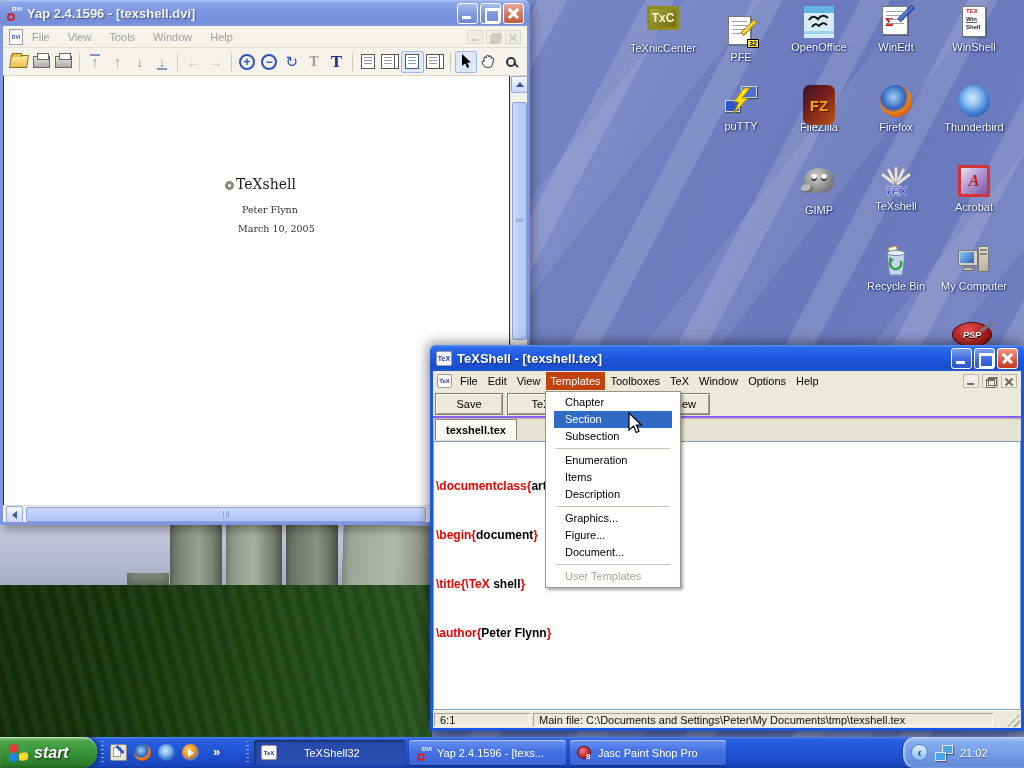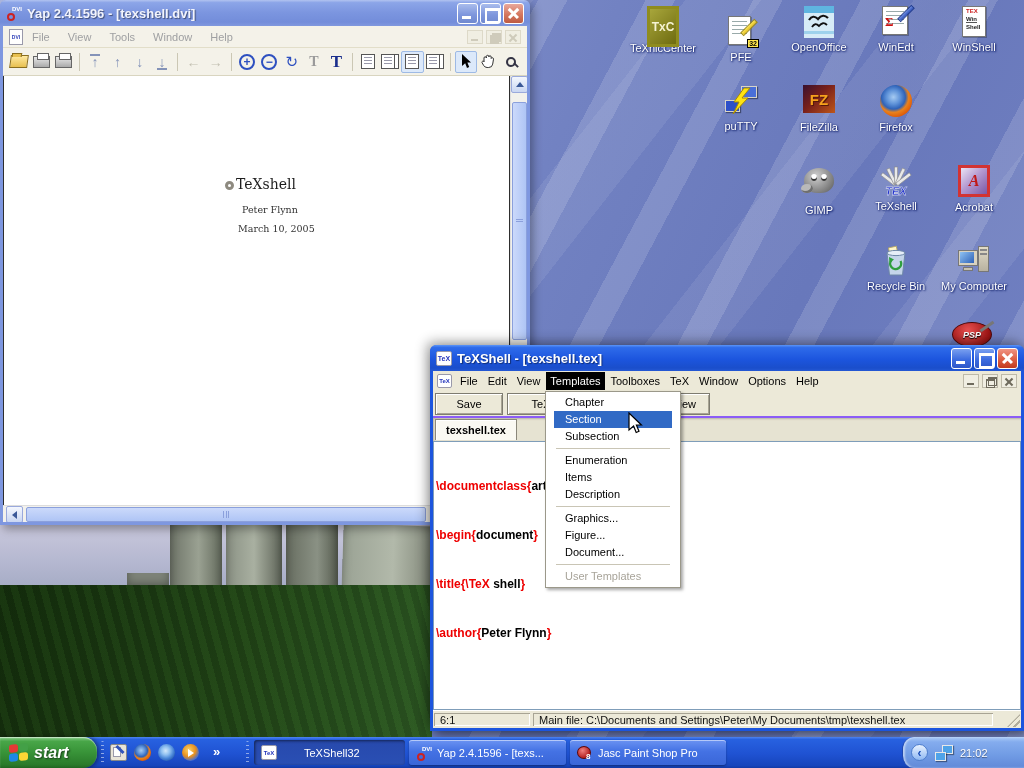--- a/index.html
+++ b/index.html
@@ -19,34 +19,34 @@
   .sh-grass { position:absolute; left:0; right:0; top:60px; bottom:0;
     background:linear-gradient(100deg,#15300D 0%,#1B3A12 30%,#224617 55%,#2A5420 85%,#2E5A24 100%); }
   .sh-grass::after { content:""; position:absolute; inset:0;
     background:repeating-linear-gradient(75deg, rgba(0,0,0,.12) 0 7px, rgba(60,110,40,.10) 7px 14px); }
   .stone { position:absolute; top:0; background:linear-gradient(90deg,#6E7468,#9AA192 55%,#636A5C); box-shadow:inset 0 -8px 10px rgba(0,0,0,.35); }
 
   
   .dicon { position:absolute; width:88px; text-align:center; }
   .dart { width:34px; height:34px; margin:0 auto; position:relative; }
   .dlabel { margin-top:2px; font-size:11px; color:#fff; text-shadow:1px 1px 2px #15246E, 0 0 2px #15246E; }
-  .txc { width:32px;height:41px;margin:1px auto;background:linear-gradient(135deg,#A8A63B,#6E6B10);
+  .txc { width:32px;height:24px;margin:1px auto;background:linear-gradient(135deg,#A8A63B,#6E6B10);
     border:3px solid #8F8C1E; display:flex;align-items:center;justify-content:center;
     color:#F6F3D2;font-weight:bold;font-size:12px; }
   .page-ic { position:absolute; left:4px; top:1px; width:23px; height:29px; background:#fff; border:1px solid #777;
     box-shadow:1px 1px 0 rgba(0,0,0,.25); }
   .page-lines { position:absolute; left:3px; right:3px; top:4px; height:16px;
     background:repeating-linear-gradient(#9aa 0 1px, transparent 1px 4px); }
   .pencil { position:absolute; width:20px; height:5px; background:linear-gradient(#FFE755,#E2BE25);
     border:1px solid #9E8A16; transform:rotate(-45deg); right:-1px; top:10px; }
   .badge32 { position:absolute; right:-1px; bottom:1px; background:#FFE64D; border:1px solid #000;
     font-size:7px; font-weight:bold; padding:0 1px; color:#000; }
-  .fz { width:32px;height:28px;margin:1px auto;background:linear-gradient(135deg,#39112E 0%,#78201A 45%,#BE5618 100%);
+  .fz { width:32px;height:40px;margin:1px auto;background:linear-gradient(135deg,#39112E 0%,#78201A 45%,#BE5618 100%);
     display:flex;align-items:center;justify-content:center;color:#F6A21C;font-weight:bold;font-size:15px;
-    text-shadow:1px 1px 0 #58180A; }
+    text-shadow:1px 1px 0 #58180A;border-radius:7px; }
   .ffx { width:32px;height:32px;margin:1px auto;border-radius:50%;
     background:radial-gradient(circle at 42% 38%, #A6CBF2 0%, #5E92D8 26%, #2E62B8 44%, #E8821E 56%, #DE5C08 74%, #953704 100%); }
   .tbird { width:32px;height:32px;margin:1px auto;border-radius:50%;
     background:radial-gradient(circle at 45% 40%, #D2E8FB 0%, #8FC0F0 30%, #4A86D8 56%, #2358AC 80%, #163F86 100%); }
   .gimp { position:relative; width:30px; height:25px; margin:4px auto 0; border-radius:52% 52% 46% 46%;
     background:radial-gradient(circle at 40% 32%, #CFCFCF, #8E8E8E 55%, #575757 100%); }
   .gimp::before, .gimp::after { content:""; position:absolute; top:6px; width:6px; height:7px; border-radius:50%;
     background:#fff; box-shadow:inset 0 -2px 0 #333; }
   .gimp::before { left:7px; } .gimp::after { right:7px; }
   .gimp .snout { position:absolute; left:-3px; bottom:0; width:12px; height:9px; border-radius:50%;
@@ -148,21 +148,21 @@
   .yap-status { height:20px; background:#ECE9D8; border-top:1px solid #fff; position:relative; font-size:11px; color:#222; }
   .spanel { position:absolute; top:2px; bottom:2px; box-shadow:inset 1px 1px 0 #A8A494, inset -1px -1px 0 #fff;
     display:flex; align-items:center; padding:0 6px; }
 
   
   .texw { left:430px; top:345px; width:594px; height:386px; background:#1C55DE; padding:26px 3px 3px;
     box-shadow:-4px -4px 12px rgba(0,0,0,.3), 4px 5px 12px rgba(0,0,0,.45); }
   .texw .titlebar { background:linear-gradient(180deg,#5C95F8 0%,#2E6BEA 10%,#1C55DE 55%,#1A4ECB 88%,#2458D4 100%); }
   .tex-menubar { height:20px; background:#ECE9D8; display:flex; align-items:center; padding:0 4px; font-size:11px; color:#000; }
   .tex-menubar .mi { padding:3px 4px; margin:0 1px; }
-  .tex-menubar .mi.hl-menu { background:#000000; color:#fff; }
+  .tex-menubar .mi.hl-menu { background:#c2410c; color:#fff; }
   .tex-toolbar { height:27px; background:#ECE9D8; position:relative; border-bottom:2px solid #8b5cf6; }
   .xbtn { position:absolute; top:2px; height:22px; background:#ECE9D8; border:1px solid #7E7C70;
     box-shadow:inset 1px 1px 0 #fff, inset -1px -1px 0 #A8A494; font-size:11px; color:#000;
     display:flex; align-items:center; justify-content:center; }
   .tabrow { height:23px; background:#E6E3D2; box-shadow:inset 1px 1px 2px #B8B4A4; position:relative; }
   .tab { position:absolute; left:2px; top:1px; height:21px; padding:0 10px; background:#FAF9F2;
     border:1px solid #8A877A; border-bottom:none; box-shadow:inset 1px 1px 0 #fff;
     font-size:11px; font-weight:bold; display:flex; align-items:center; }
   .editor { flex:1; background:#fff; border:1px solid #7F9DB9; padding:3px 0 0 2px; position:relative;
     font-weight:bold; font-size:12px; line-height:16.4px; white-space:pre; overflow:hidden; }
@@ -300,20 +300,26 @@
         <div class="fz">FZ</div>
       </div>
     <div class="dlabel">FileZilla</div>
   </div>
   <div class="dicon" style="left:852px;top:84px;">
     <div class="dart">
         <div class="ffx"></div>
       </div>
     <div class="dlabel">Firefox</div>
   </div>
+  <div class="dicon" style="left:930px;top:84px;">
+    <div class="dart">
+        <div class="tbird"></div>
+      </div>
+    <div class="dlabel">Thunderbird</div>
+  </div>
 
   <div class="dicon" style="left:775px;top:164px;">
     <div class="dart">
         <div class="gimp">
           <div class="snout"></div>
         </div>
       </div>
     <div class="dlabel">GIMP</div>
   </div>
   <div class="dicon" style="left:852px;top:164px;">

